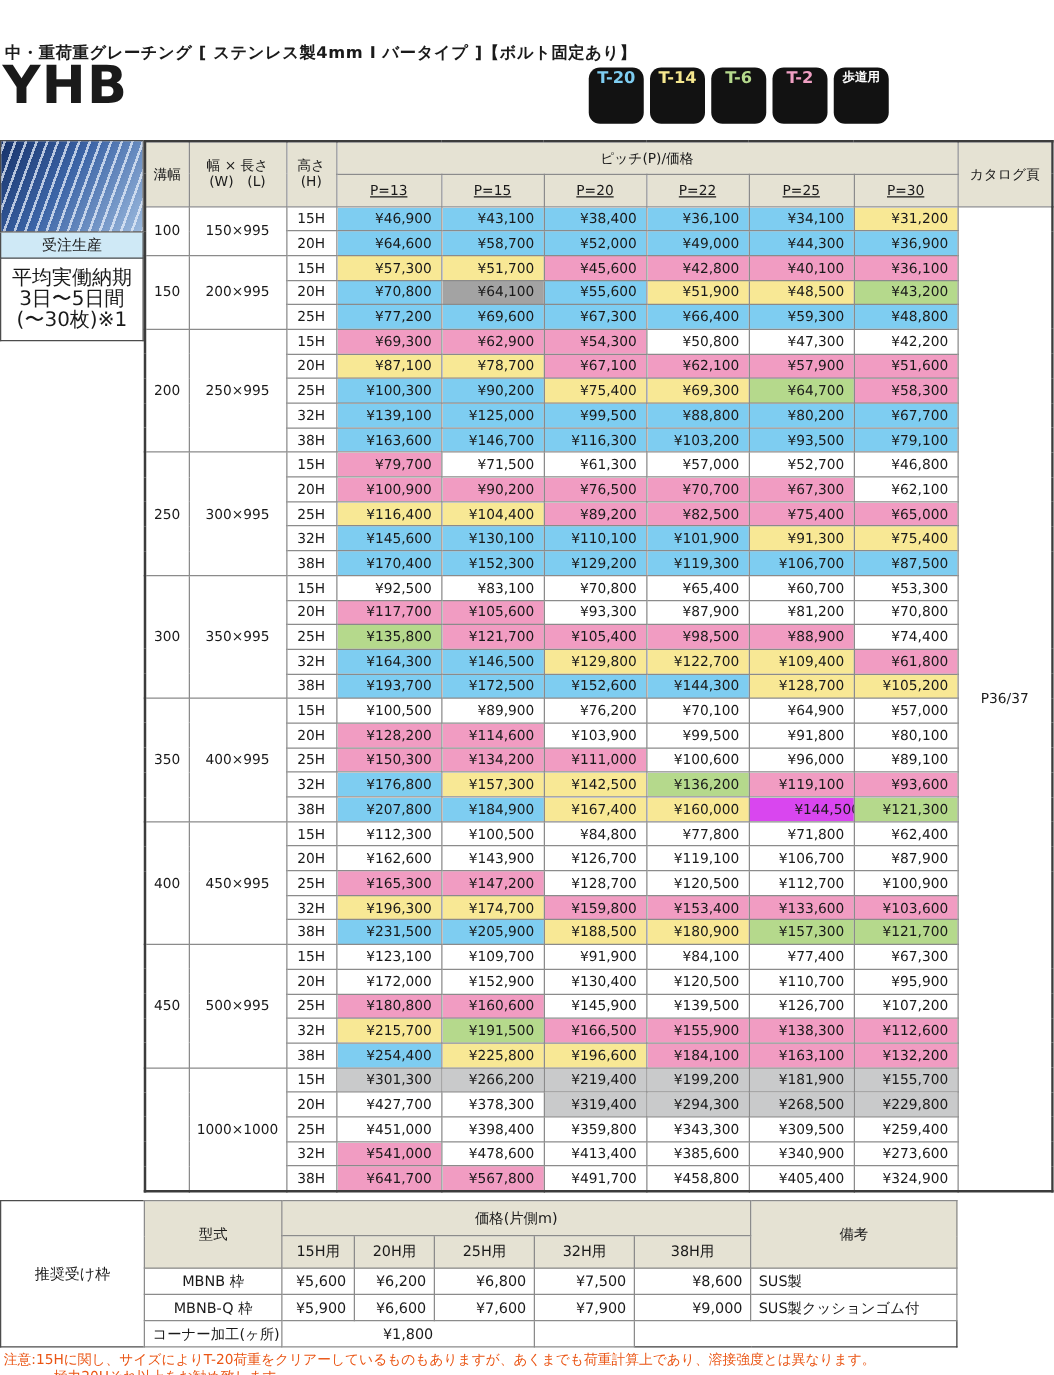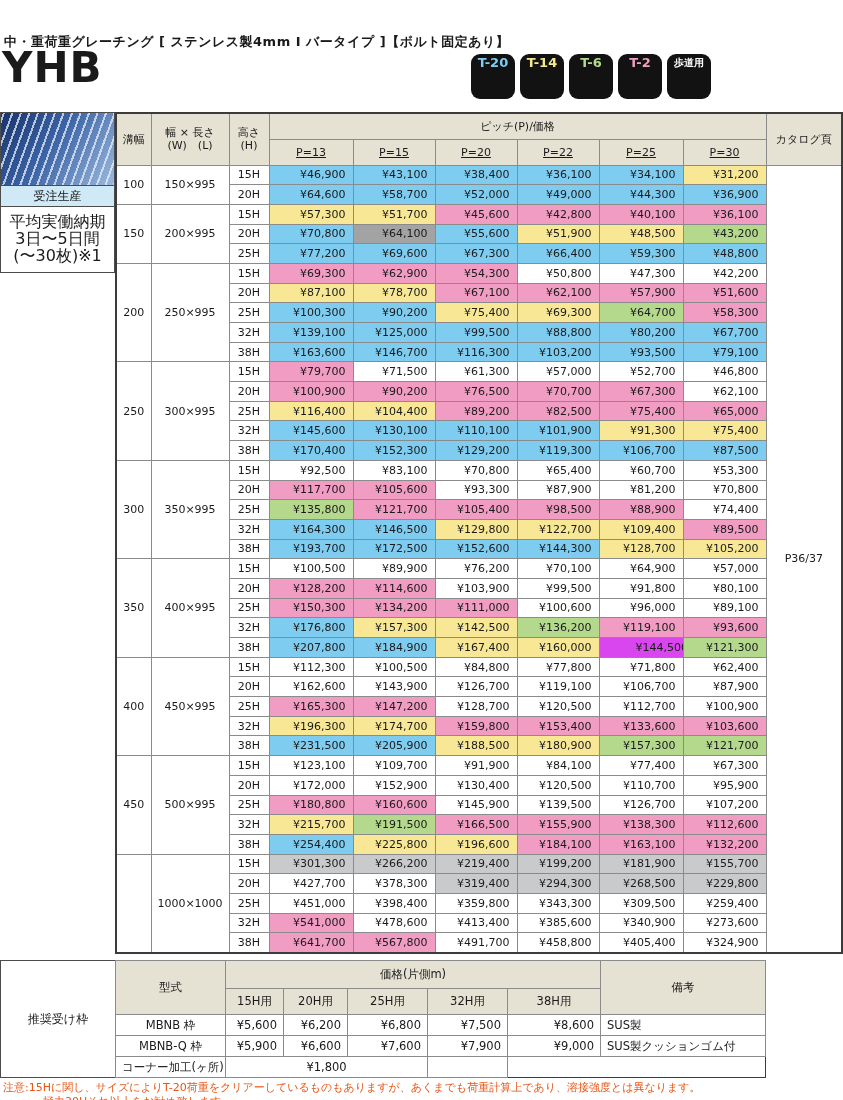--- a/index.html
+++ b/index.html
@@ -359,21 +359,21 @@
               <td class="price-cell" style="background: rgb(241, 156, 194);">¥88,900</td>
               <td class="price-cell" style="background: rgb(255, 255, 255);">¥74,400</td>
             </tr>
             <tr>
               <td class="center">32H</td>
               <td class="price-cell" style="background: rgb(126, 205, 241);">¥164,300</td>
               <td class="price-cell" style="background: rgb(126, 205, 241);">¥146,500</td>
               <td class="price-cell" style="background: rgb(248, 232, 149);">¥129,800</td>
               <td class="price-cell" style="background: rgb(248, 232, 149);">¥122,700</td>
               <td class="price-cell" style="background: rgb(248, 232, 149);">¥109,400</td>
-              <td class="price-cell" style="background: rgb(241, 156, 194);">¥89,500</td>
+              <td class="price-cell" style="background: rgb(241, 156, 194);">¥61,800</td>
             </tr>
             <tr>
               <td class="center">38H</td>
               <td class="price-cell" style="background: rgb(126, 205, 241);">¥193,700</td>
               <td class="price-cell" style="background: rgb(126, 205, 241);">¥172,500</td>
               <td class="price-cell" style="background: rgb(126, 205, 241);">¥152,600</td>
               <td class="price-cell" style="background: rgb(126, 205, 241);">¥144,300</td>
               <td class="price-cell" style="background: rgb(248, 232, 149);">¥128,700</td>
               <td class="price-cell" style="background: rgb(248, 232, 149);">¥105,200</td>
             </tr>

